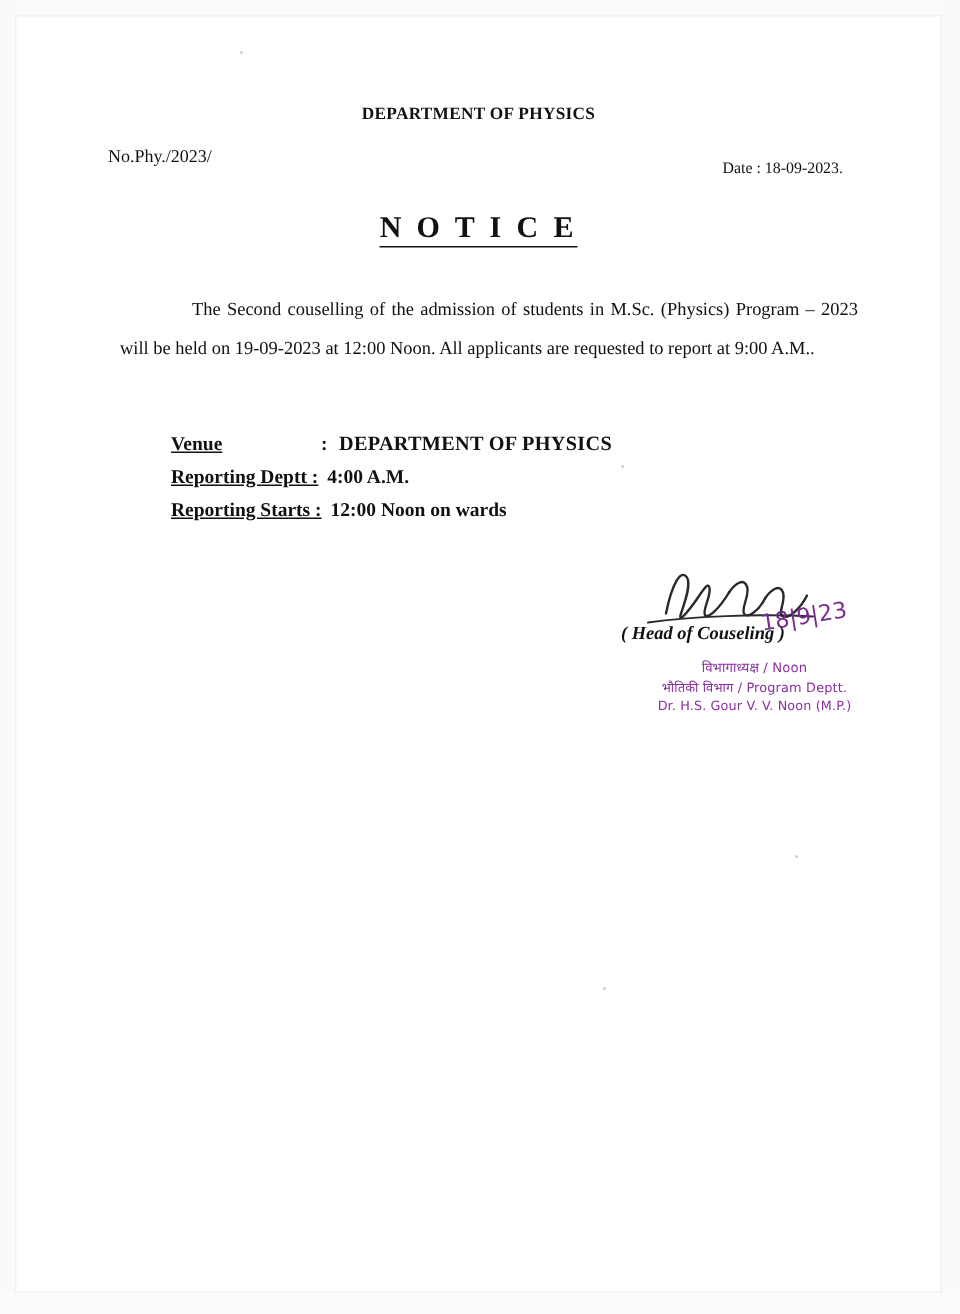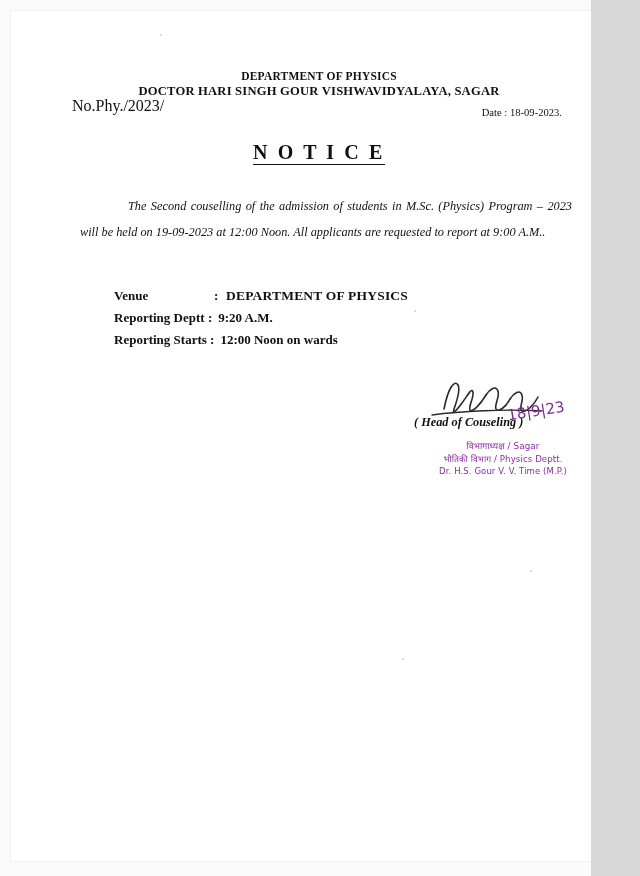--- a/index.html
+++ b/index.html
@@ -5,21 +5,21 @@
   html, body {
     margin: 0;
     padding: 0;
     background: #d8d8d8;
   }
   body {
     font-family: "Liberation Serif", serif;
   }
   .page {
     position: relative;
-    width: 591px;
+    width: 640px;
     height: 876px;
     background: #ffffff;
     overflow: hidden;
   }
   
   .scan-edge-top {
     position: absolute;
     left: 0; top: 0; right: 0; height: 12px;
     background: #fbfbfb;
   }
@@ -57,21 +57,21 @@
   }
   .doc-head .line2 {
     font-size: 12.6px;
     margin-top: 2px;
   }
 
   .ref-no {
     position: absolute;
     left: 62px;
     top: 87px;
-    font-size: 16px;
+    font-size: 12px;
     color: #111;
   }
   .date-line {
     position: absolute;
     right: 66px;
     top: 97px;
     font-size: 10.6px;
     color: #111;
   }
 
@@ -94,37 +94,37 @@
     position: absolute;
     left: 70px;
     top: 183px;
     width: 492px;
     font-size: 12.3px;
     line-height: 26px;
     text-align: justify;
     text-justify: inter-word;
     color: #111;
     text-indent: 48px;
-    font-style: italic;
   }
 
   .details {
     position: absolute;
     left: 104px;
     top: 278px;
     color: #111;
   }
   .details .row {
     display: flex;
     align-items: baseline;
     margin-bottom: 6px;
   }
   .details .k {
     font-size: 13px;
     font-weight: bold;
+    text-decoration: underline;
   }
   .details .row-venue .k {
     width: 100px;
     font-weight: bold;
     font-size: 13px;
   }
   .details .row-venue .sep {
     width: 12px;
     font-weight: bold;
     font-size: 13px;
@@ -199,41 +199,40 @@
 
   <div class="scan-edge-top"></div>
   <div class="scan-edge-left"></div>
   <div class="scan-edge-right"></div>
   <div class="scan-edge-bottom"></div>
 
   <div class="sheet">
 
     <div class="doc-head">
       <div class="line1">DEPARTMENT OF PHYSICS</div>
-      <div class="line2">DOCTOR HARI SINGH GOUR VISHWAVIDYALAYA, SAGAR</div>
     </div>
 
     <div class="ref-no">No.Phy./2023/</div>
     <div class="date-line">Date : 18-09-2023.</div>
 
     <div class="notice-title">
       <span class="u">N O T I C E</span>
     </div>
 
     <div class="body-para">The Second couselling of the admission of students in M.Sc. (Physics) Program – 2023 will be held on 19-09-2023 at 12:00 Noon. All applicants are requested to report at 9:00 A.M..</div>
 
     <div class="details">
       <div class="row row-venue">
         <span class="k">Venue</span>
         <span class="sep">:</span>
         <span class="v">DEPARTMENT OF PHYSICS</span>
       </div>
       <div class="row row-time">
         <span class="k">Reporting Deptt :</span>
-        <span class="v">9:20 A.M.</span>
+        <span class="v">4:00 A.M.</span>
       </div>
       <div class="row row-start">
         <span class="k">Reporting Starts :</span>
         <span class="v">12:00 Noon on wards</span>
       </div>
     </div>
 
     <div class="signature-area">
       <svg class="sig-svg" width="200" height="70" viewBox="0 0 200 70" aria-hidden="true">
         <g fill="none" stroke="#2a2a2a" stroke-width="1.6" stroke-linecap="round">
@@ -243,23 +242,23 @@
           <path d="M22 50 C 50 46, 96 44, 132 46" stroke-width="1.3"></path>
         </g>
       </svg>
     </div>
 
     <div class="date-scribble">18|9|23</div>
 
     <div class="hod-line">( Head of Couseling )</div>
 
     <div class="stamp">
-      <div class="l1">विभागाध्यक्ष / Sagar</div>
-      <div class="l2">भौतिकी विभाग / Physics Deptt.</div>
-      <div class="l4">Dr. H.S. Gour  V. V. Time (M.P.)</div>
+      <div class="l1">विभागाध्यक्ष / Noon</div>
+      <div class="l2">भौतिकी विभाग / Program Deptt.</div>
+      <div class="l4">Dr. H.S. Gour  V. V. Noon (M.P.)</div>
     </div>
 
     <div class="speck" style="left:150px; top:24px; width:2px; height:2px;"></div>
     <div class="speck" style="left:404px; top:300px; width:2px; height:2px;"></div>
     <div class="speck" style="left:392px; top:648px; width:2px; height:2px;"></div>
     <div class="speck" style="left:520px; top:560px; width:2px; height:2px;"></div>
   </div>
 </div>
 
 </body></html>

